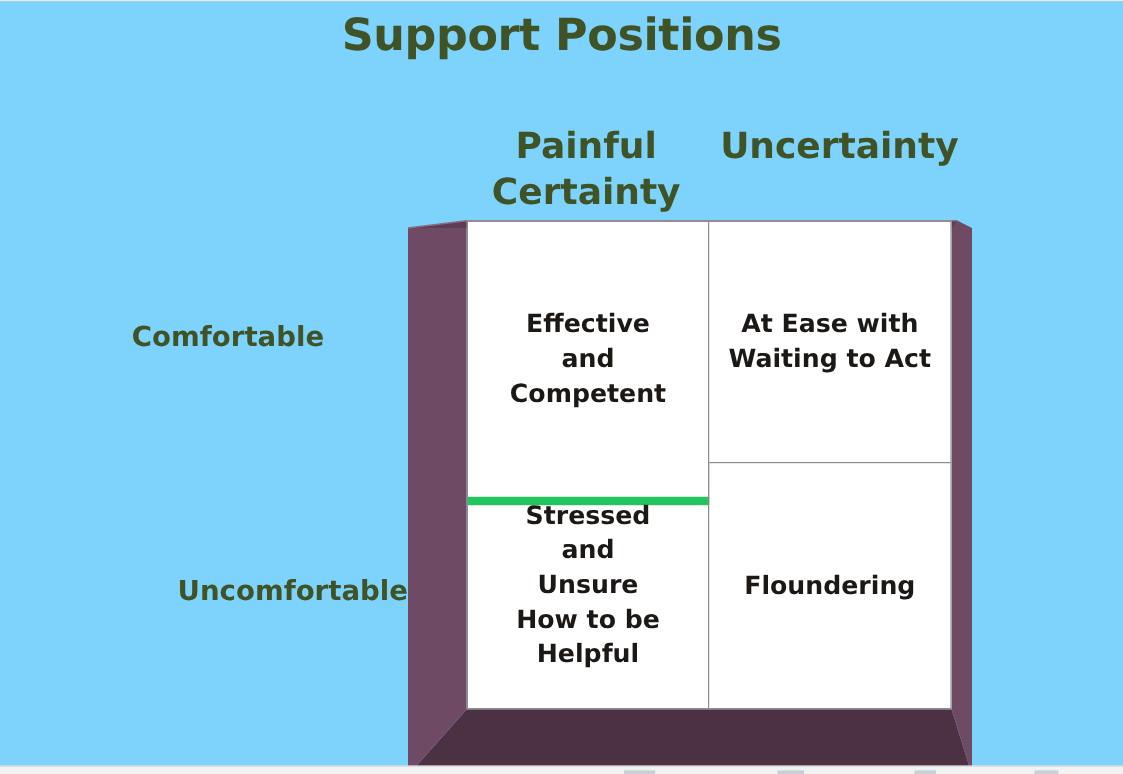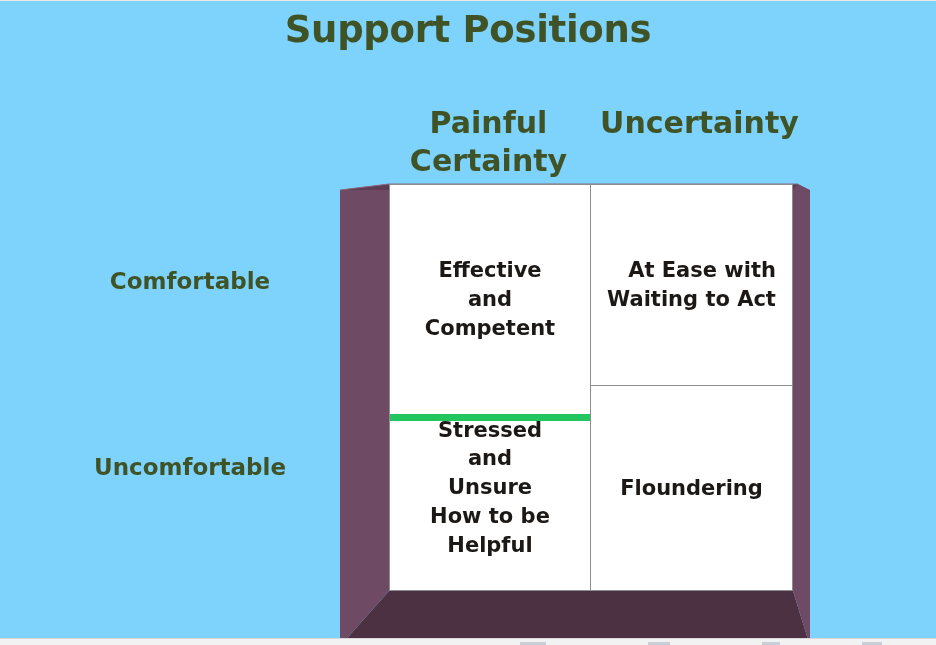--- a/index.html
+++ b/index.html
@@ -70,22 +70,23 @@
     text-align: center;
     line-height: 1.28;
   }
   #row-head-top {
     left: 40px;
     top: 266px;
     width: 300px;
   }
   #row-head-bottom {
     left: 40px;
-    top: 452px;
+    top: 478px;
     width: 300px;
+    text-align: right;
   }
 
   
   #box3d {
     position: absolute;
     left: 332px;
     top: 168px;
     width: 486px;
     height: 477px;
   }
@@ -109,21 +110,21 @@
     align-items: center;
     justify-content: center;
     text-align: center;
     color: #1c1816;
     font-size: 21px;
     font-weight: bold;
     line-height: 1.37;
     padding: 4px;
   }
   #cell-tl { left: 0;     top: 0;     width: 201px; height: 236px; border-right: 1px solid #8d8d8d; border-bottom: 7px solid #22c55e; align-items: center; }
-  #cell-tr { left: 201px; top: 0;     width: 201px; height: 200px; text-align: right; }
+  #cell-tr { left: 201px; top: 0;     width: 201px; height: 200px; }
   #cell-bl { left: 0;     top: 200px; width: 201px; height: 205px; border-right: 1px solid #8d8d8d; }
   #cell-br { left: 201px; top: 200px; width: 201px; height: 205px; border-top: 1px solid #8d8d8d; }
 
   .cell span { display: block; }
 
   
   #bottom-strip {
     position: absolute;
     left: 0;
     bottom: 0;

